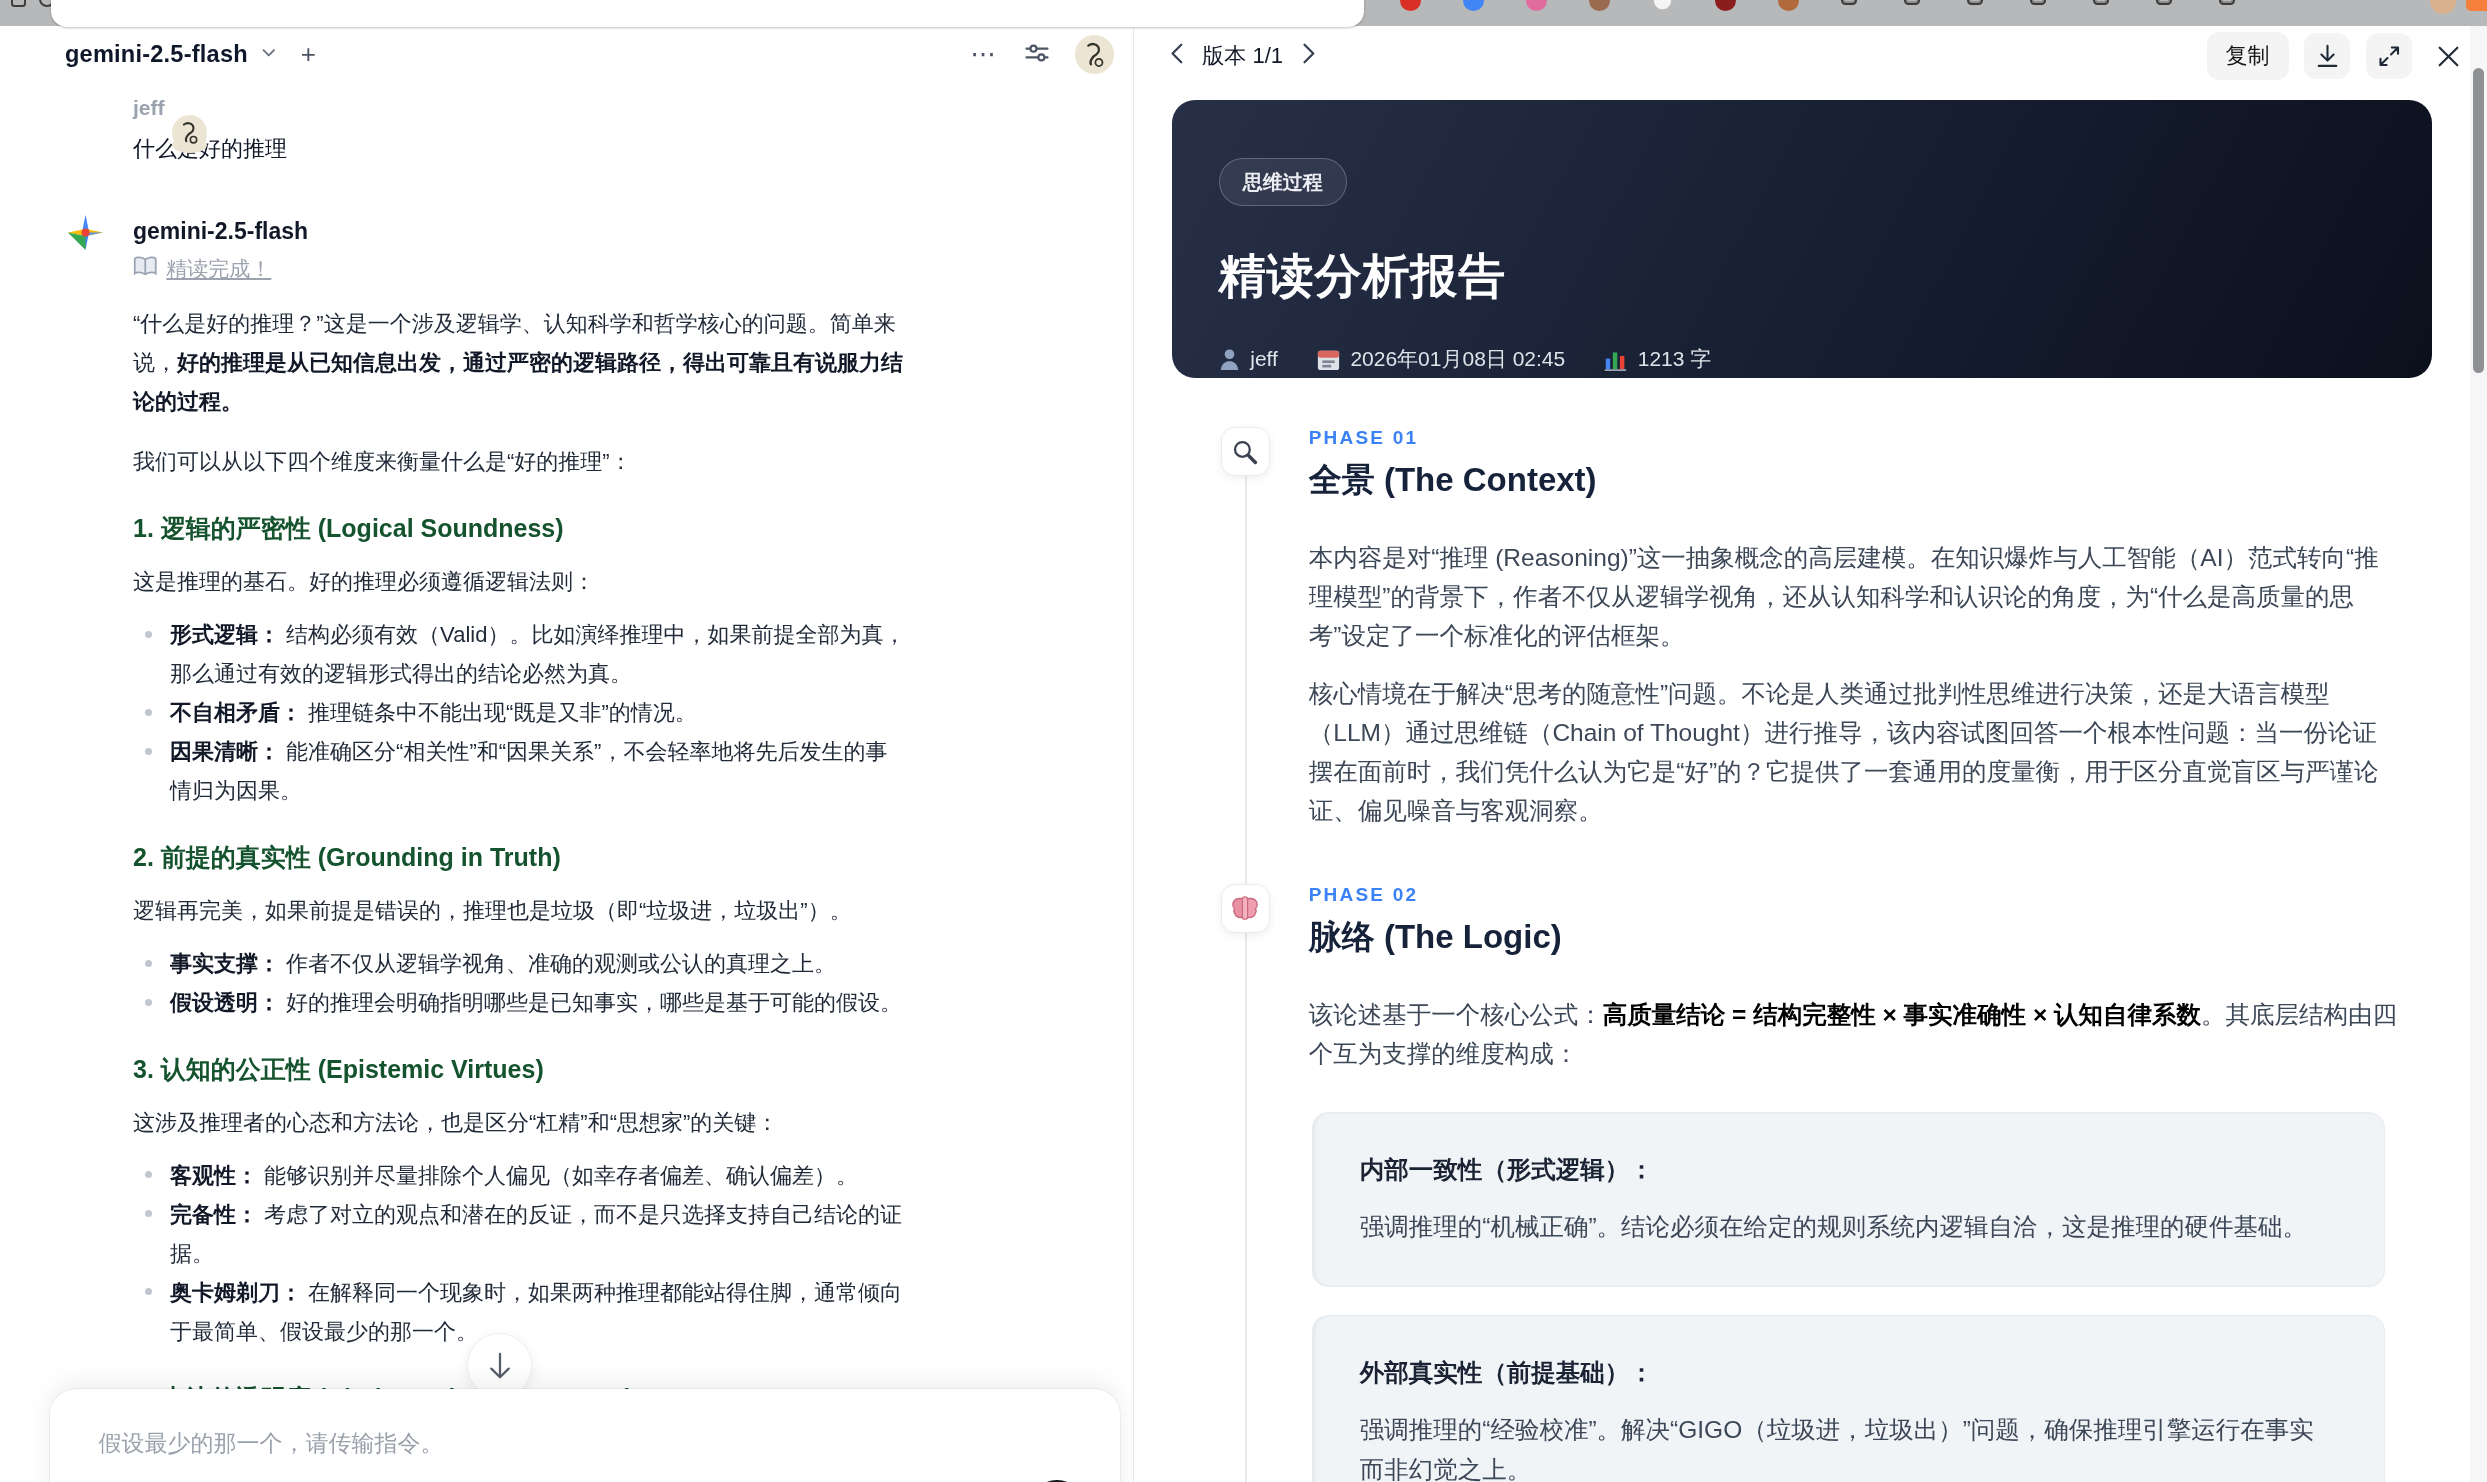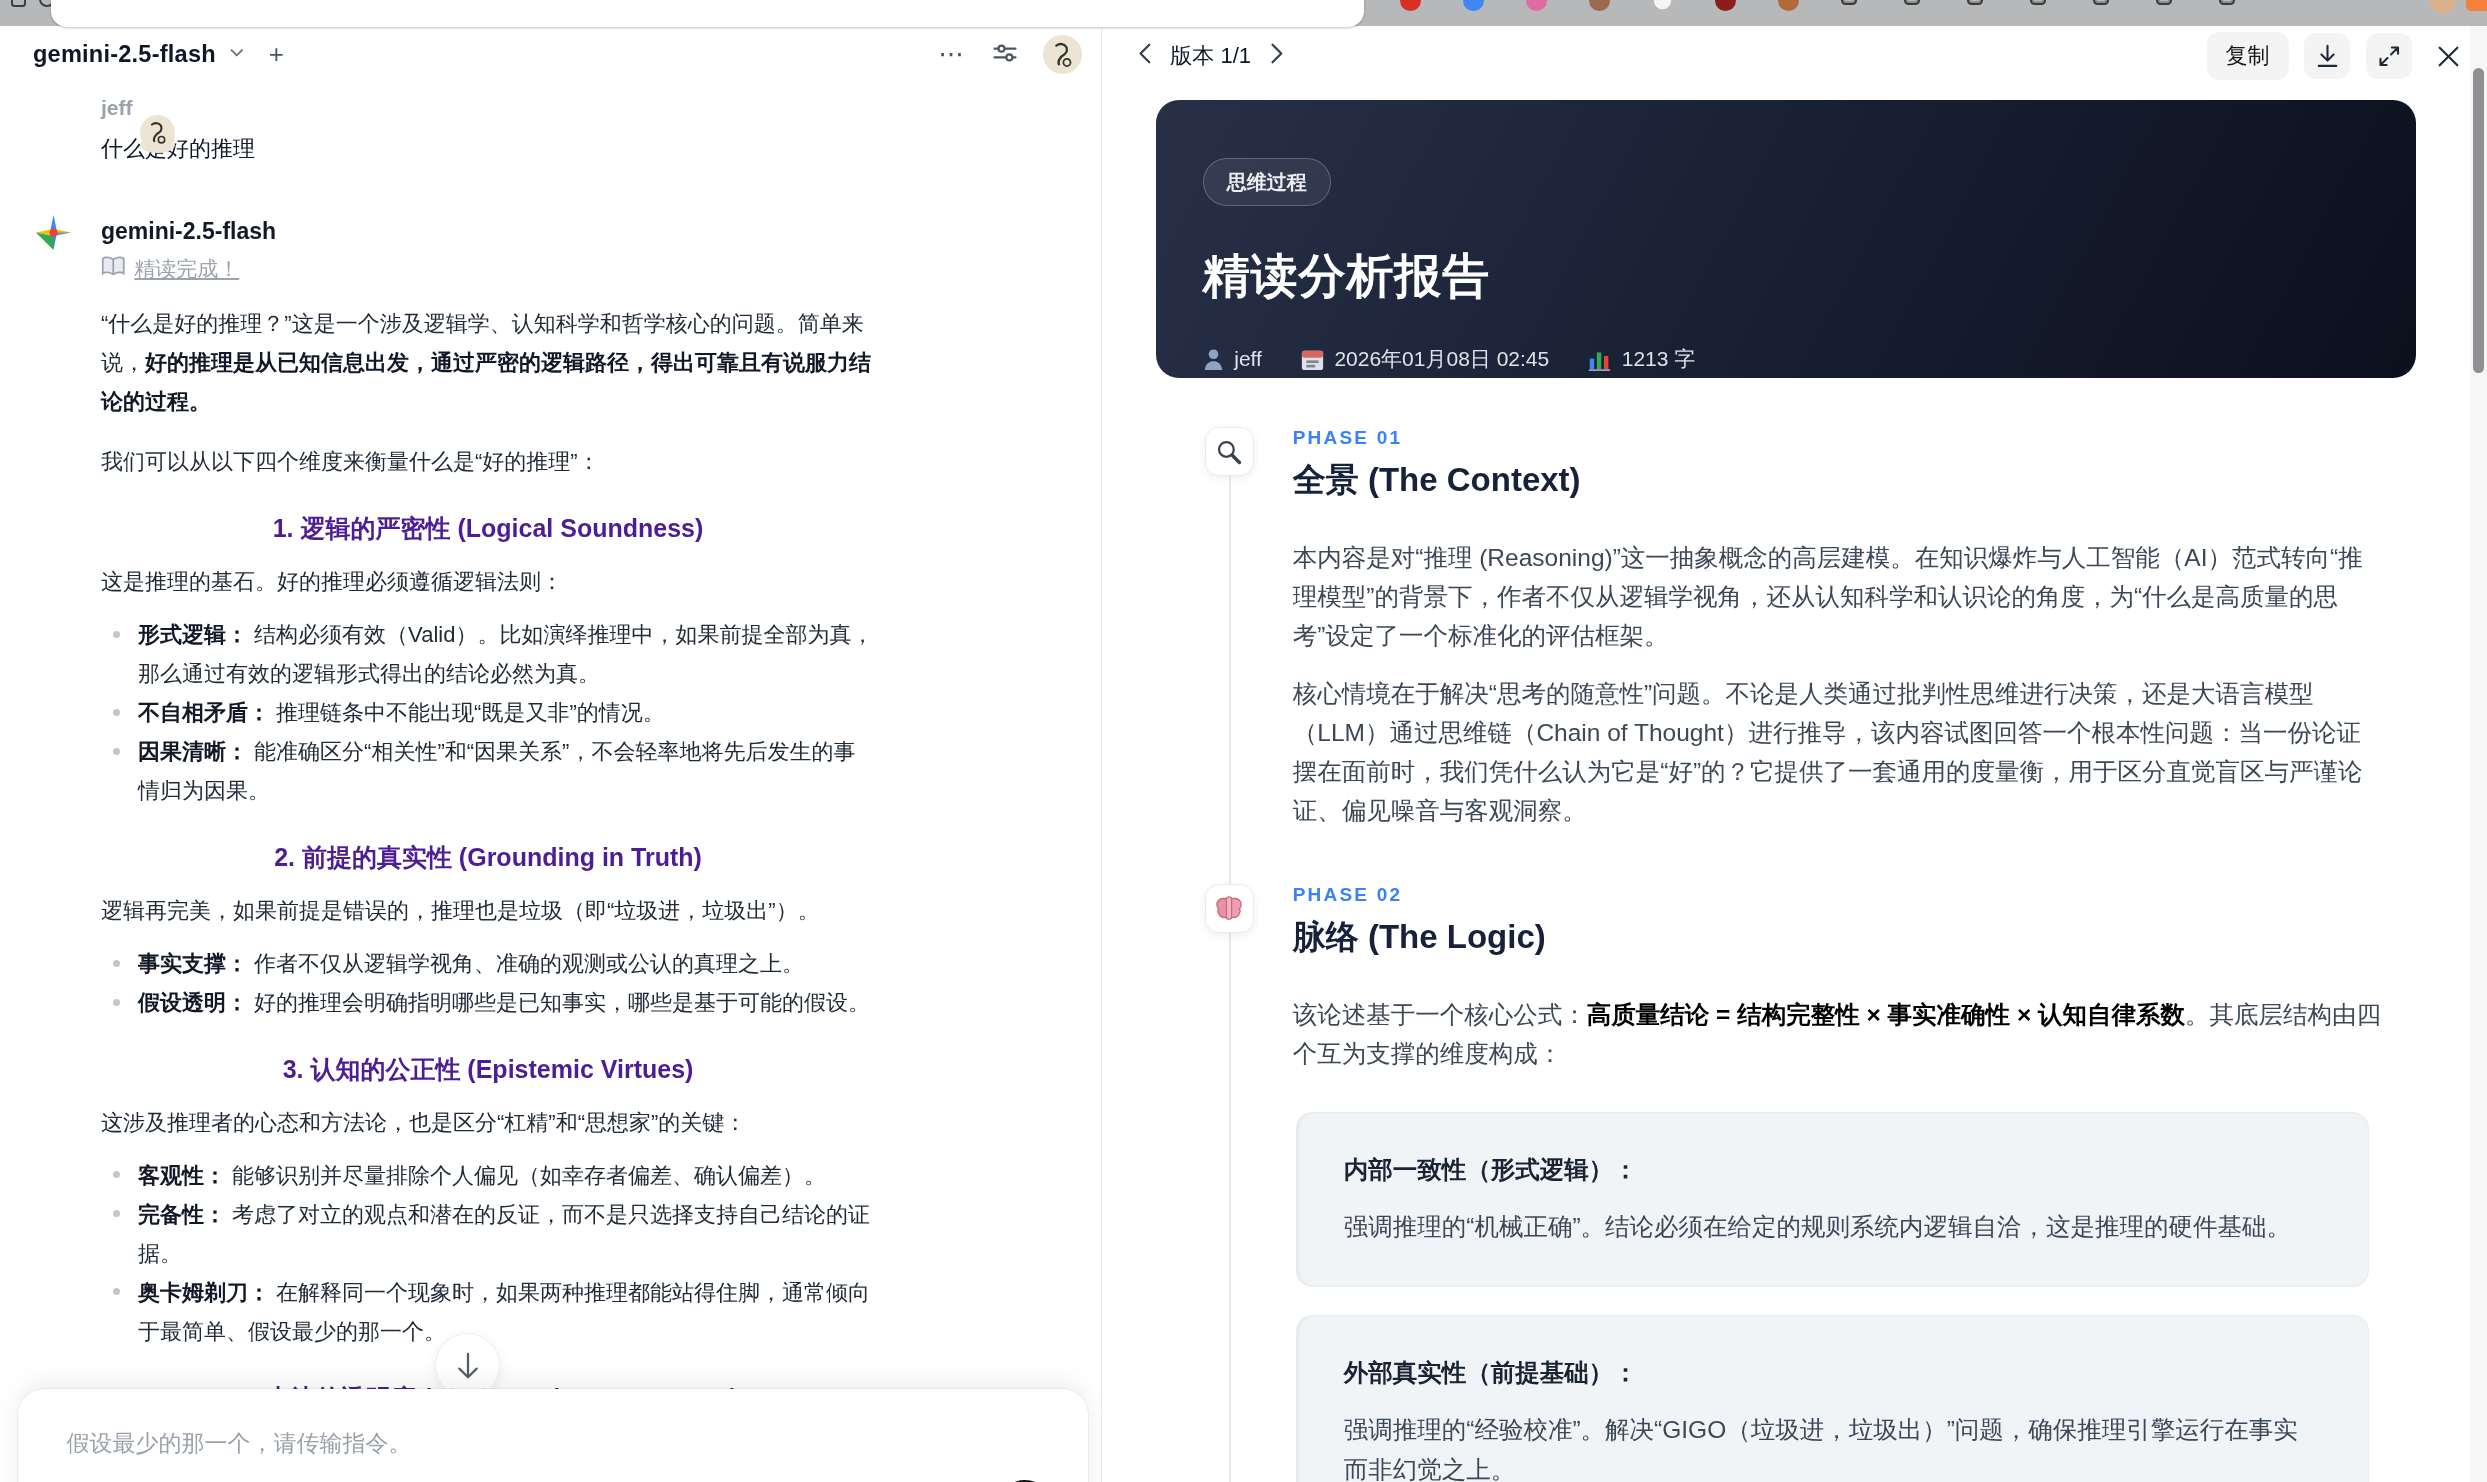--- a/index.html
+++ b/index.html
@@ -8,21 +8,21 @@
 
   
   .chrome { position:absolute; top:0; left:0; width:2487px; height:26px; background:#b6b8ba; z-index:50; }
   .chrome .urlbar { position:absolute; left:51px; top:-24.5px; width:1313px; height:51px;
     background:#fff; border-radius:15.8px; box-shadow:0 0.9px 2.6px rgba(0,0,0,.25); }
   .ext-ic { position:absolute; top:-10.5px; width:21px; height:21px; border-radius:50%; }
   .chrome-stub { position:absolute; top:-8.8px; width:15.8px; height:15.8px; border-radius:3.5px; border:2.6px solid #3d3d3d; background:transparent; }
 
   
   .app { position:absolute; top:26px; left:0; right:0; bottom:0; display:flex; background:#fff; }
-  .left { position:relative; width:1102px; height:100%; border-right:0.9px solid #e7e8ea; overflow:hidden; }
+  .left { position:relative; width:1102px; height:100%; border-right:0.9px solid #e7e8ea; overflow:hidden;margin-left:32px; }
   .right { position:relative; flex:1; height:100%; overflow:hidden; }
 
   
   .lheader { display:flex; align-items:center; height:51px; padding:5.3px 19px 0 33px; }
   .model-title { font-size:23.6px; font-weight:600; color:#0f172a; letter-spacing:0.2px; }
   .chev { margin-left:12.3px; color:#6b7280; }
   .plus-btn { margin-left:23px; font-size:26px; color:#4b5563; font-weight:400; line-height:1; }
   .lheader-right { margin-left:auto; display:flex; align-items:center; gap:24.5px; }
   .dots { font-size:26px; color:#4b5563; letter-spacing:1.8px; line-height:1; }
   .avatar { width:39px; height:39px; border-radius:50%; background:#ece5d3; position:relative; overflow:hidden; flex:none; }
@@ -33,21 +33,21 @@
   .u-avatar .avatar { width:35px; height:35px; }
   .u-name { font-size:21px; font-weight:600; color:#9aa2ad; }
   .u-text { margin-top:14px; font-size:22px; color:#111827; }
   .a-block { margin-top:54px; position:relative; }
   .a-icon { position:absolute; left:-66px; top:-3.5px; width:37px; height:37px; }
   .a-name { font-size:23px; font-weight:700; color:#111827; }
   .a-status { margin-top:10.5px; font-size:21px; color:#9ca3af; display:flex; align-items:center; gap:8.8px;text-decoration:underline; }
   .msg { width:774px; color:#1f2937; font-size:22px; line-height:39px; }
   .msg-p { margin-top:21px; }
   .msg b { color:#111827; }
-  .msg h3 { margin-top:30px; font-size:25px; line-height:35px; font-weight:700; color:#4c1d95;text-align:center; }
+  .msg h3 { margin-top:30px; font-size:25px; line-height:35px; font-weight:700; color:#14532d; }
   .sec-intro { margin-top:15.8px; }
   .msg ul { margin-top:14px; list-style:none; }
   .msg li { position:relative; padding-left:37px; }
   .msg li::before { content:""; position:absolute; left:12.3px; top:15.8px; width:7px; height:7px; border-radius:50%; background:#c2c7cf; }
 
   .scroll-down { position:absolute; left:435px; top:1307px; width:65px; height:65px; border-radius:50%;
     background:rgba(255,255,255,.92); border:0.9px solid #eceef0; box-shadow:0 3.5px 12.3px rgba(0,0,0,.08);
     display:flex; align-items:center; justify-content:center; z-index:5; }
   .scroll-down svg { stroke:#565d68; }
 

